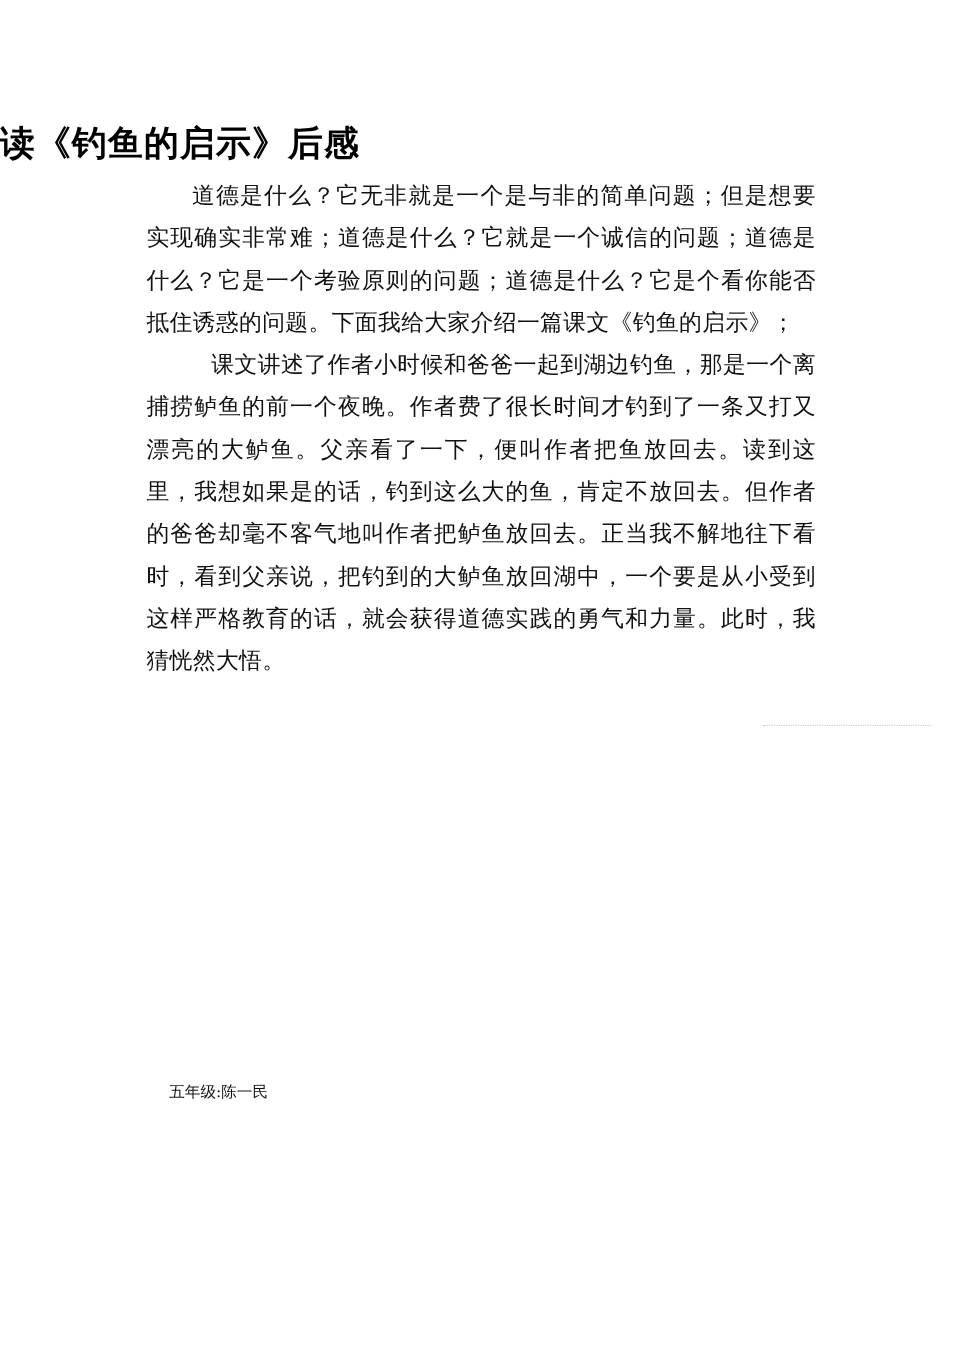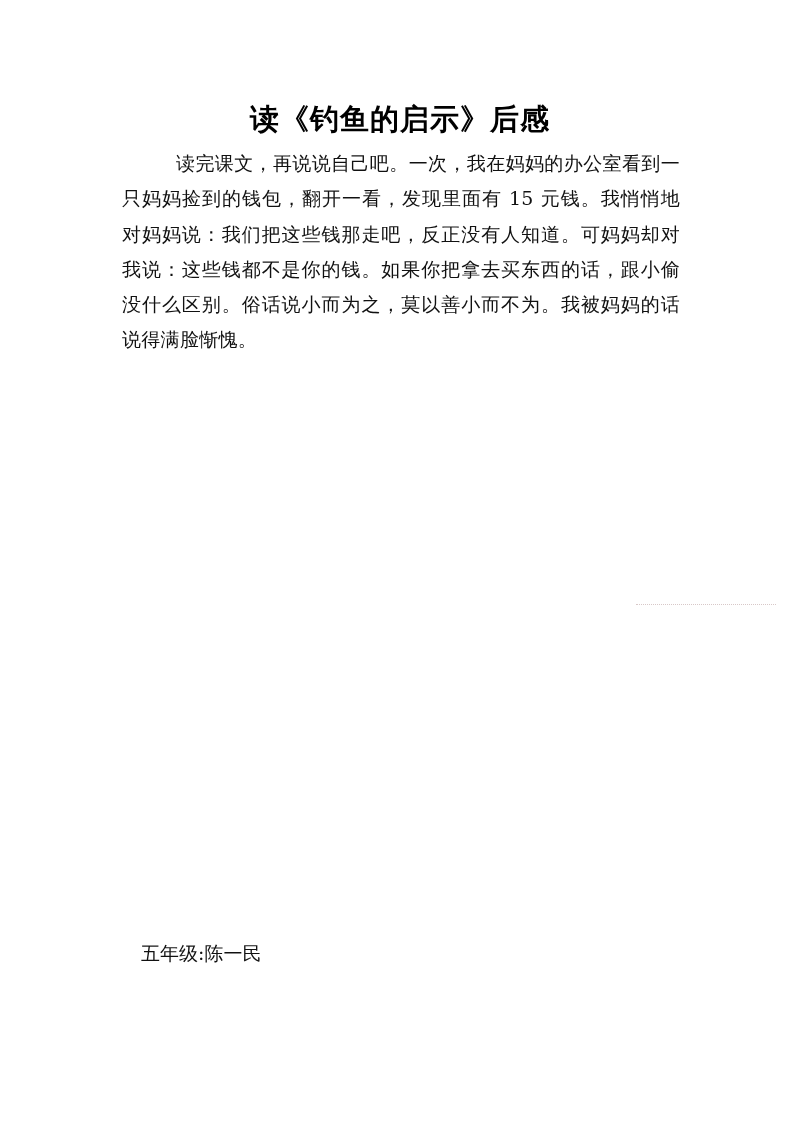--- a/index.html
+++ b/index.html
@@ -1,37 +1,38 @@
 <!DOCTYPE html>
 <html><head>
 <meta charset="utf-8">
 <style>
   html, body { margin: 0; padding: 0; background: #ffffff; }
   body { width: 800px; height: 1132px; position: relative; overflow: hidden;
          font-family: "DejaVu Serif", "Liberation Serif", serif; color: #111; }
   .page { position: absolute; left: 0; top: 0; width: 800px; height: 1132px; background: #fff; }
-  .title { position: absolute; left: 0; width: 800px; top: 100px; text-align: center;
+  .title { position: absolute; left: 0; width: 800px; top: 100px; text-align: left;
            font-size: 29px; font-weight: bold; font-family: "DejaVu Sans", sans-serif; color: #000; letter-spacing: 1px; }
   .body-text { position: absolute; left: 122px; width: 558px; top: 146px; }
   .para { font-size: 19px; line-height: 35.3px; margin: 0; text-align: justify; text-align-last: left; letter-spacing: 0.3px; }
   .para.indent { text-indent: 38px; }
   .para.indent2 { text-indent: 54px; }
-  .signature { position: absolute; left: 141px; top: 941px; font-size: 19px; }
+  .signature { position: absolute; left: 141px; top: 901px; font-size: 13px; }
   .watermark { position: absolute; left: 228px; top: 512px; font-size: 46px;
                font-family: "DejaVu Sans", sans-serif; color: rgba(200,200,200,0.55);
                letter-spacing: 2px; pointer-events: none; }
   .dotline { position: absolute; left: 636px; top: 604px; width: 140px; height: 0;
              border-top: 1px dotted #d8c8c8; }
 </style>
 </head>
 <body>
 
 <div class="page">
   <div class="title">读《钓鱼的启示》后感</div>
 
   <div class="body-text">
-    <p class="para indent2">读完课文，再说说自己吧。一次，我在妈妈的办公室看到一只妈妈捡到的钱包，翻开一看，发现里面有 15 元钱。我悄悄地对妈妈说：我们把这些钱那走吧，反正没有人知道。可妈妈却对我说：这些钱都不是你的钱。如果你把拿去买东西的话，跟小偷没什么区别。俗话说小而为之，莫以善小而不为。我被妈妈的话说得满脸惭愧。</p>
+    <p class="para indent">道德是什么？它无非就是一个是与非的简单问题；但是想要实现确实非常难；道德是什么？它就是一个诚信的问题；道德是什么？它是一个考验原则的问题；道德是什么？它是个看你能否抵住诱惑的问题。下面我给大家介绍一篇课文《钓鱼的启示》；</p>
+    <p class="para indent2">课文讲述了作者小时候和爸爸一起到湖边钓鱼，那是一个离捕捞鲈鱼的前一个夜晚。作者费了很长时间才钓到了一条又打又漂亮的大鲈鱼。父亲看了一下，便叫作者把鱼放回去。读到这里，我想如果是的话，钓到这么大的鱼，肯定不放回去。但作者的爸爸却毫不客气地叫作者把鲈鱼放回去。正当我不解地往下看时，看到父亲说，把钓到的大鲈鱼放回湖中，一个要是从小受到这样严格教育的话，就会获得道德实践的勇气和力量。此时，我猜恍然大悟。</p>
   </div>
 
   <div class="signature">五年级:陈一民</div>
 
   <div class="dotline"></div>
 </div>
 
 </body></html>

